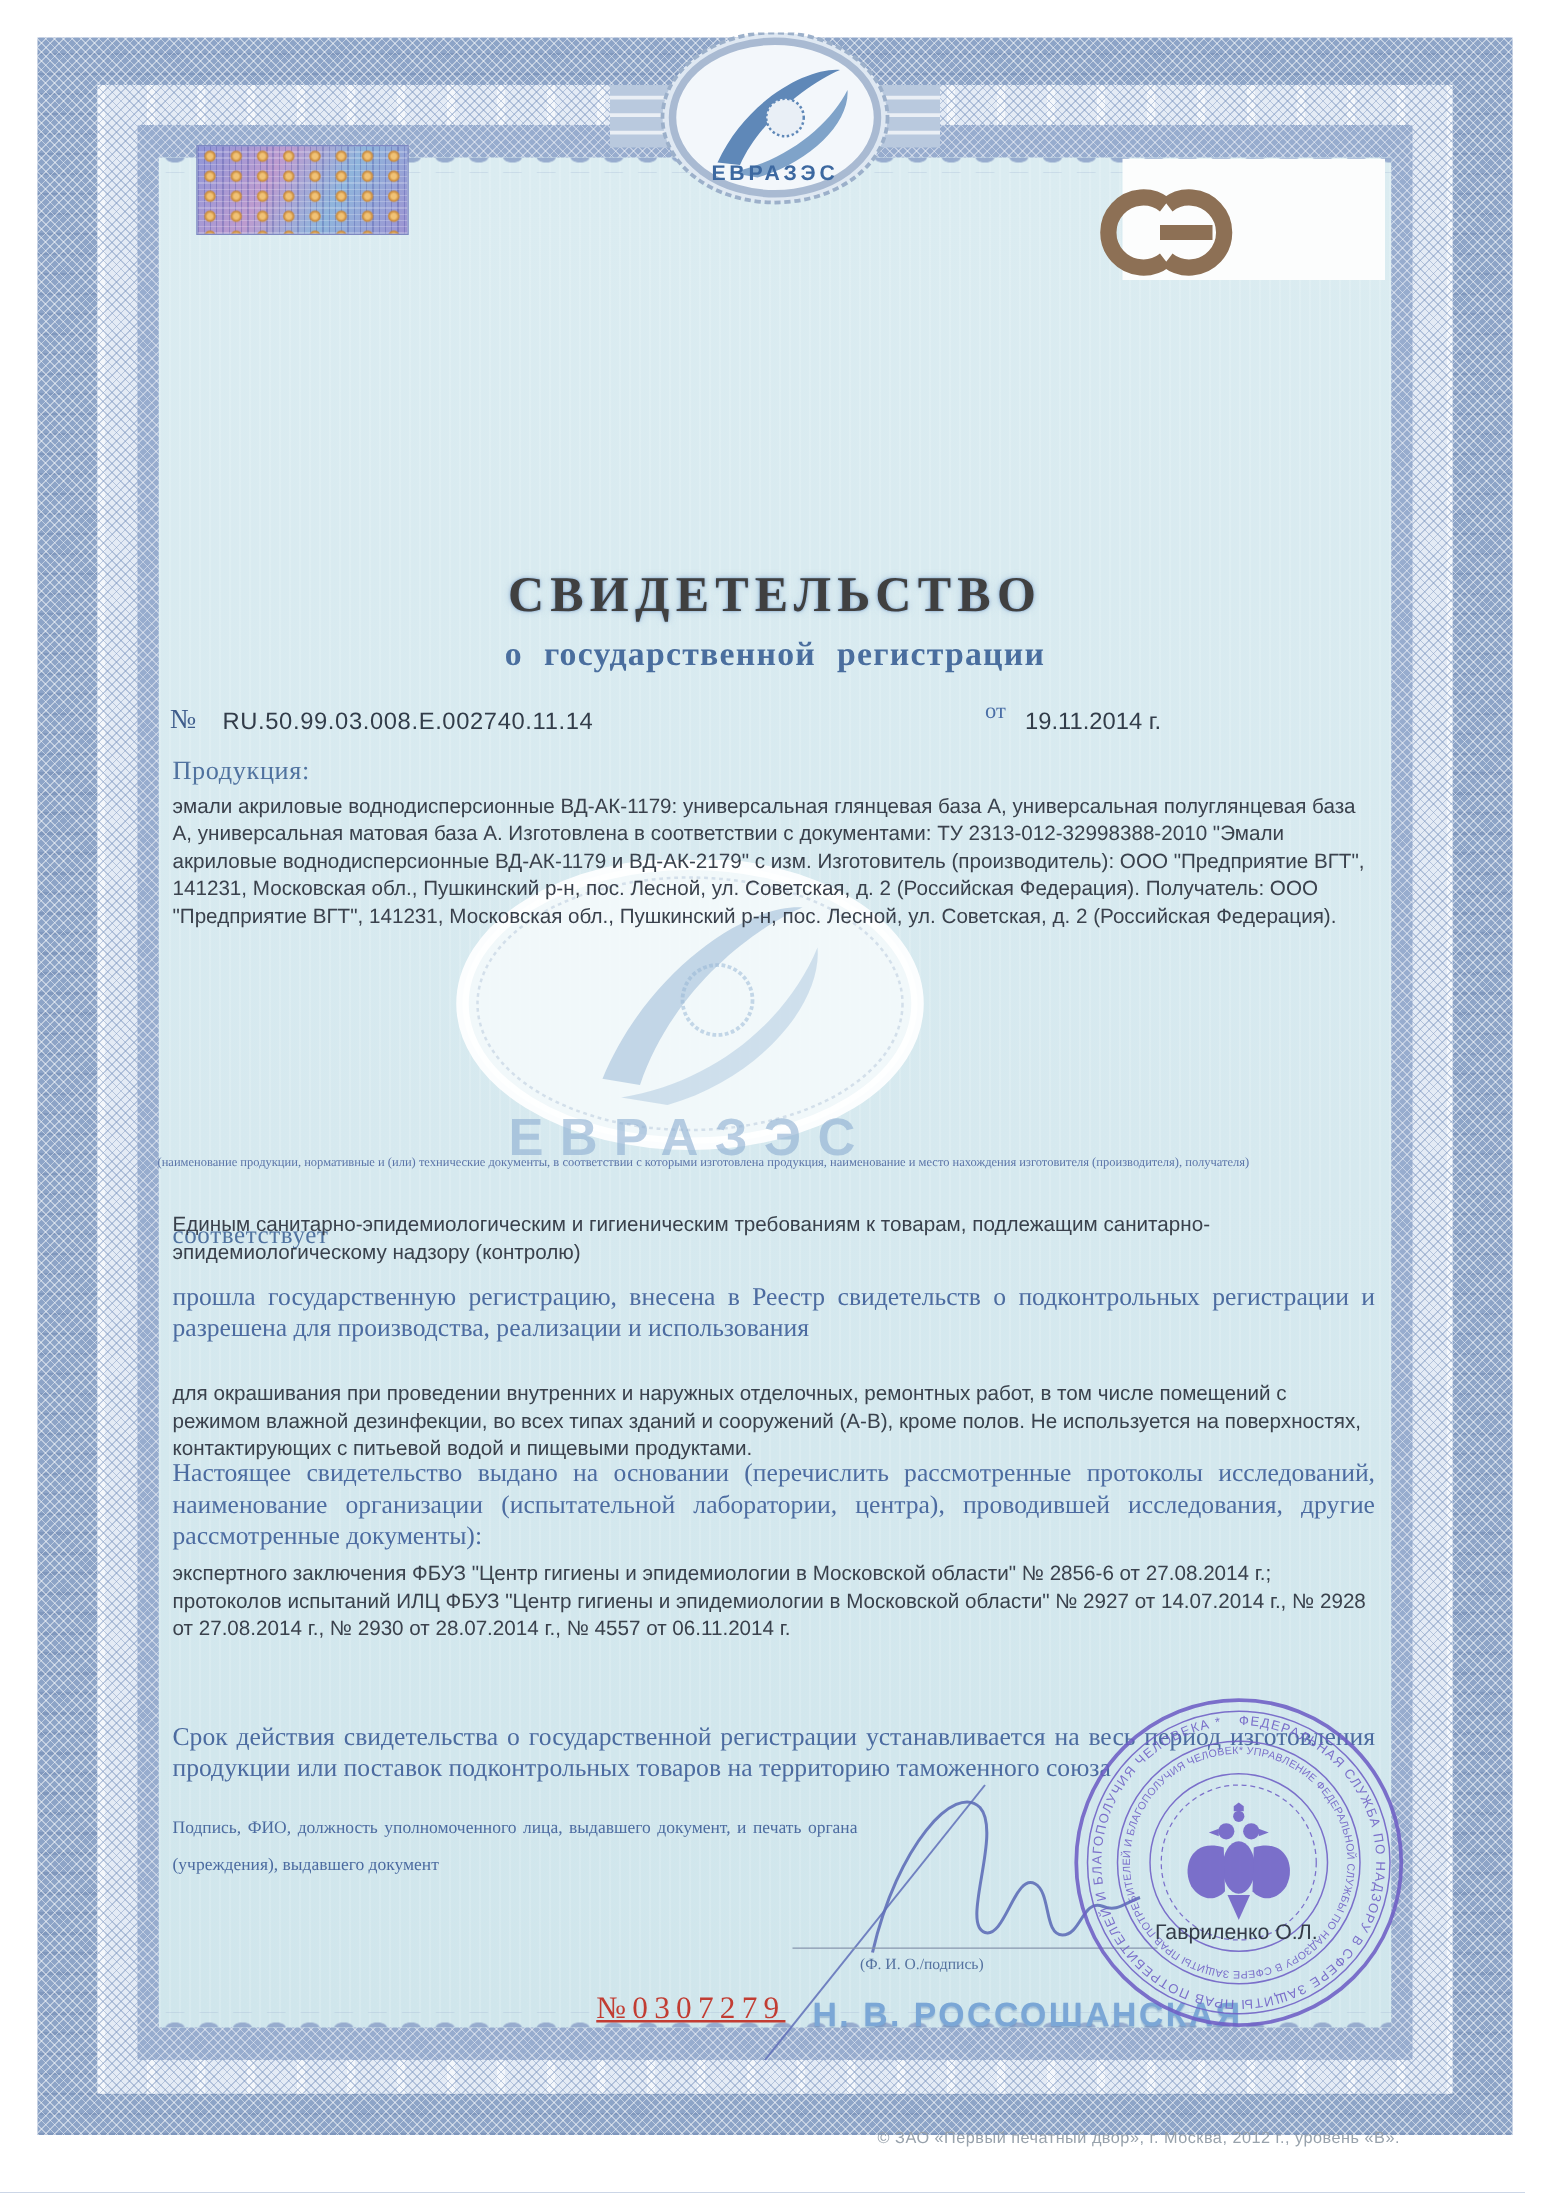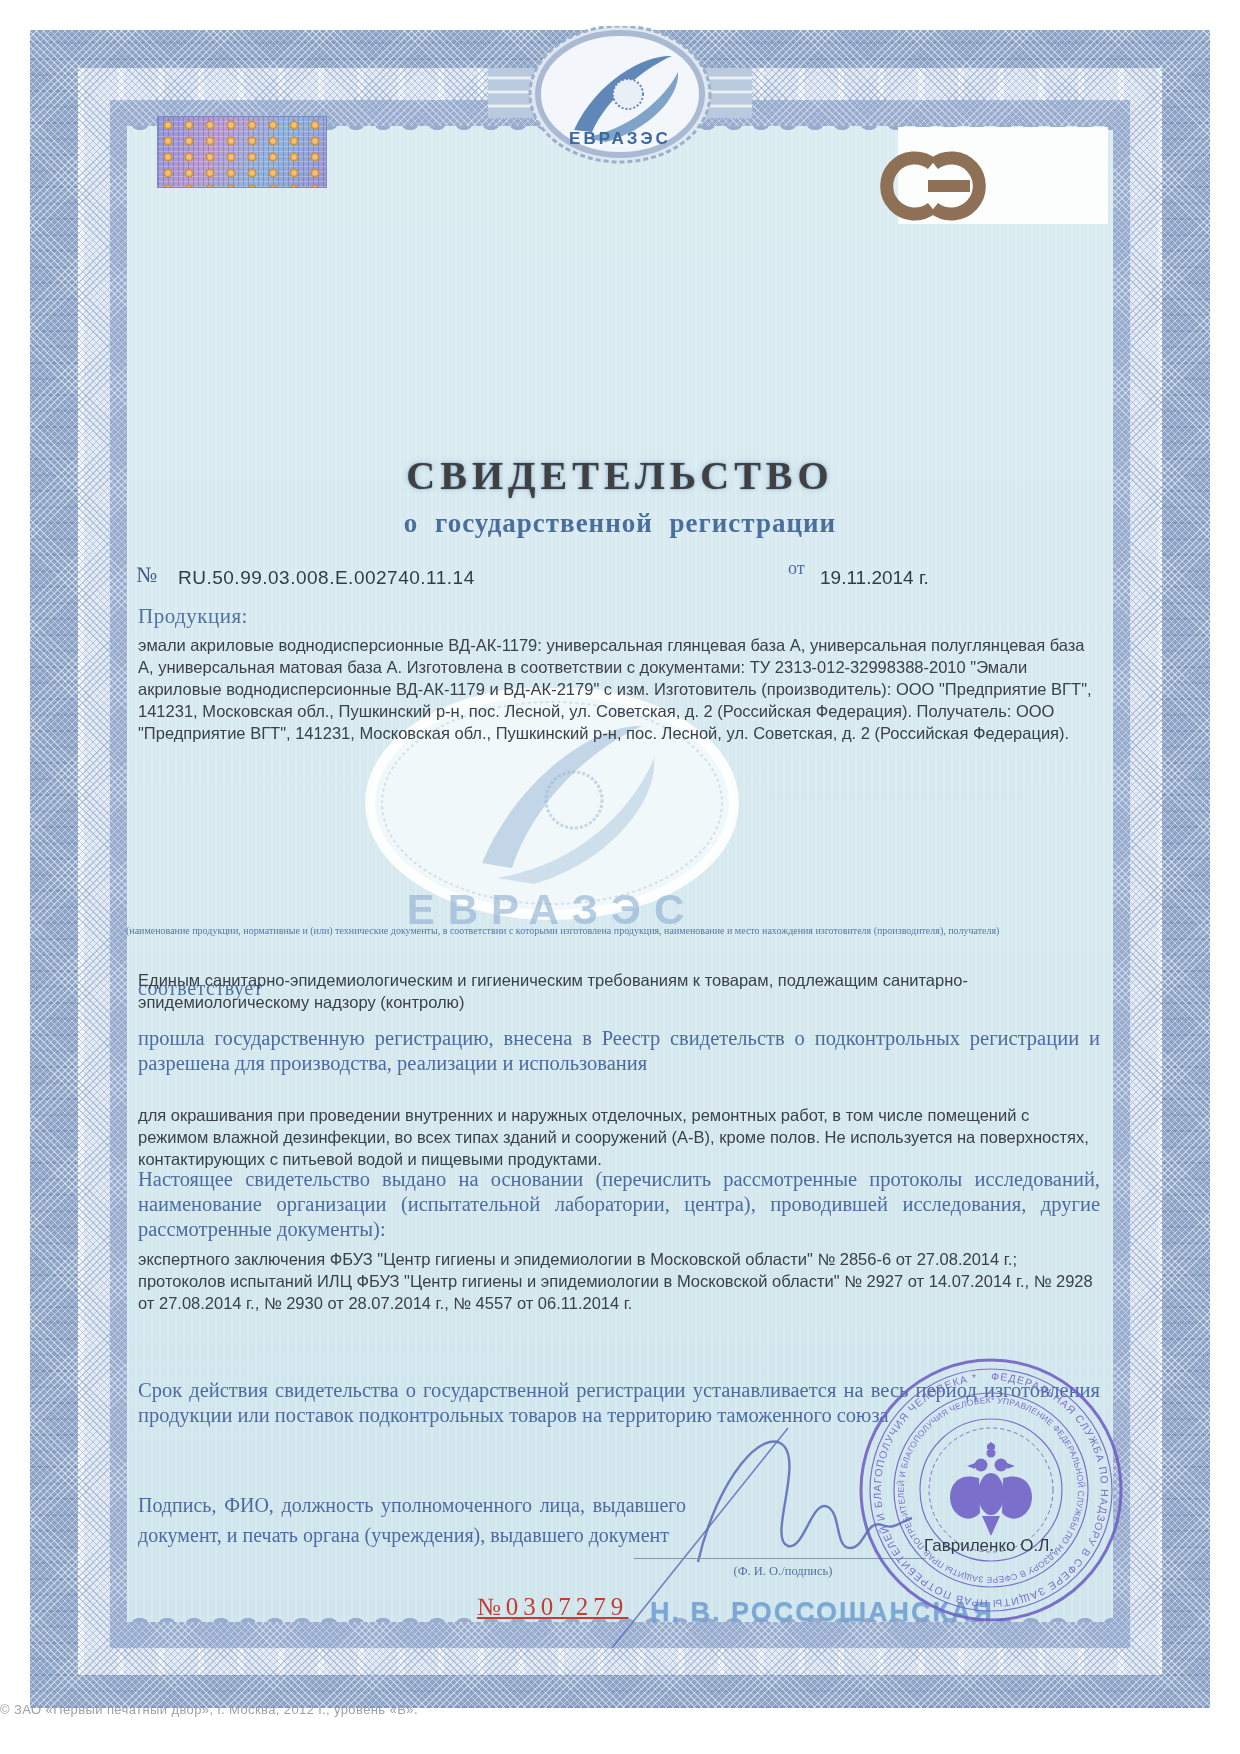--- a/index.html
+++ b/index.html
@@ -126,28 +126,28 @@
   <div class="abs body-sans z5" style="top:969px;left:138px;width:960px;">Единым санитарно-эпидемиологическим и гигиеническим требованиям к товарам, подлежащим санитарно-эпидемиологическому надзору (контролю)</div>
 
   <div class="abs serif blue-para z5" style="top:1026px;left:138px;width:962px;">прошла государственную регистрацию, внесена в Реестр свидетельств о подконтрольных регистрации и разрешена для производства, реализации и использования</div>
   <div class="abs body-sans z5" style="top:1104px;left:138px;width:966px;">для окрашивания при проведении внутренних и наружных отделочных, ремонтных работ, в том числе помещений с режимом влажной дезинфекции, во всех типах зданий и сооружений (А-В), кроме полов. Не используется на поверхностях, контактирующих с питьевой водой и пищевыми продуктами.</div>
 
   <div class="abs serif blue-para z5" style="top:1167px;left:138px;width:962px;">Настоящее свидетельство выдано на основании (перечислить рассмотренные протоколы исследований, наименование организации (испытательной лаборатории, центра), проводившей исследования, другие рассмотренные документы):</div>
   <div class="abs body-sans z5" style="top:1248px;left:138px;width:966px;">экспертного заключения ФБУЗ "Центр гигиены и эпидемиологии в Московской области" № 2856-6 от 27.08.2014 г.; протоколов испытаний ИЛЦ ФБУЗ "Центр гигиены и эпидемиологии в Московской области" № 2927 от 14.07.2014 г., № 2928 от 27.08.2014 г., № 2930 от 28.07.2014 г., № 4557 от 06.11.2014 г.</div>
 
   <div class="abs serif blue-para z5" style="top:1378px;left:138px;width:962px;">Срок действия свидетельства о государственной регистрации устанавливается на весь период изготовления продукции или поставок подконтрольных товаров на территорию таможенного союза</div>
 
-  <div class="abs serif z5" style="top:1490px;left:138px;width:548px;font-size:20px;line-height:30px;color:#4c6ba0;text-align:justify;">Подпись, ФИО, должность уполномоченного лица, выдавшего документ, и печать органа (учреждения), выдавшего документ</div>
+  <div class="abs serif z5" style="top:1448px;left:138px;width:548px;font-size:14px;line-height:30px;color:#4c6ba0;text-align:justify;">Подпись, ФИО, должность уполномоченного лица, выдавшего документ, и печать органа (учреждения), выдавшего документ</div>
 
   <svg class="abs signature" width="420" height="290" viewBox="0 0 420 290">
     <path d="M 52 268 L 228 48" fill="none" stroke="#5f6fb8" stroke-width="1.6" opacity=".85"></path>
     <path d="M 138 182 C 158 96 204 46 224 66 C 242 86 208 160 228 166 C 244 171 252 118 268 127 C 281 134 275 168 290 168 C 305 168 306 139 322 145 C 334 150 340 142 352 138" fill="none" stroke="#5f6fb8" stroke-width="2.4" opacity=".9"></path>
   </svg>
   <div class="abs sig-line"></div>
-  <div class="abs serif z5" style="top:1564px;left:688px;width:190px;text-align:center;font-size:12.5px;color:#54719f;">(Ф. И. О./подпись)</div>
+  <div class="abs serif z5" style="top:1564px;left:688px;width:190px;text-align:left;font-size:12.5px;color:#54719f;">(Ф. И. О./подпись)</div>
   <div class="abs" style="top:1536px;left:924px;font-size:17px;color:#333b47;z-index:45;">Гавриленко О.Л.</div>
 
   <svg class="abs stamp" width="276" height="276" viewBox="0 0 276 276">
     <defs>
       <path id="ring-outer" d="M 138 28 a 110 110 0 1 1 -0.01 0" fill="none"></path>
       <path id="ring-inner" d="M 138 51 a 87 87 0 1 1 -0.01 0" fill="none"></path>
     </defs>
     <circle cx="138" cy="138" r="130" fill="none" stroke="currentColor" stroke-width="3"></circle>
     <circle cx="138" cy="138" r="121" fill="none" stroke="currentColor" stroke-width="1.2"></circle>
     <circle cx="138" cy="138" r="97" fill="none" stroke="currentColor" stroke-width="1.2"></circle>
@@ -168,15 +168,15 @@
       <ellipse cx="138" cy="142" rx="13" ry="21"></ellipse>
       <path d="M126 126 C 100 118 92 142 100 157 C 107 168 119 170 127 161 Z"></path>
       <path d="M150 126 C 176 118 184 142 176 157 C 169 168 157 170 149 161 Z"></path>
       <path d="M129 164 L138 184 L147 164 Z"></path>
     </g>
   </svg>
 
   <div class="abs serif serial-red z5" style="top:1593px;left:477px;text-decoration:underline;">№0307279</div>
   <div class="abs rossosh" style="top:1597px;left:650px;z-index:12;">Н. В. РОССОШАНСКАЯ</div>
 
-  <div class="abs footer-txt" style="top:1702px;left:0;right:120px;text-align:left;z-index:3;">© ЗАО «Первый печатный двор»,  г. Москва,  2012 г., уровень «В».</div>
+  <div class="abs footer-txt" style="top:1702px;left:0;right:120px;text-align:right;z-index:3;">© ЗАО «Первый печатный двор»,  г. Москва,  2012 г., уровень «В».</div>
 
 </div>
 
 </body></html>

